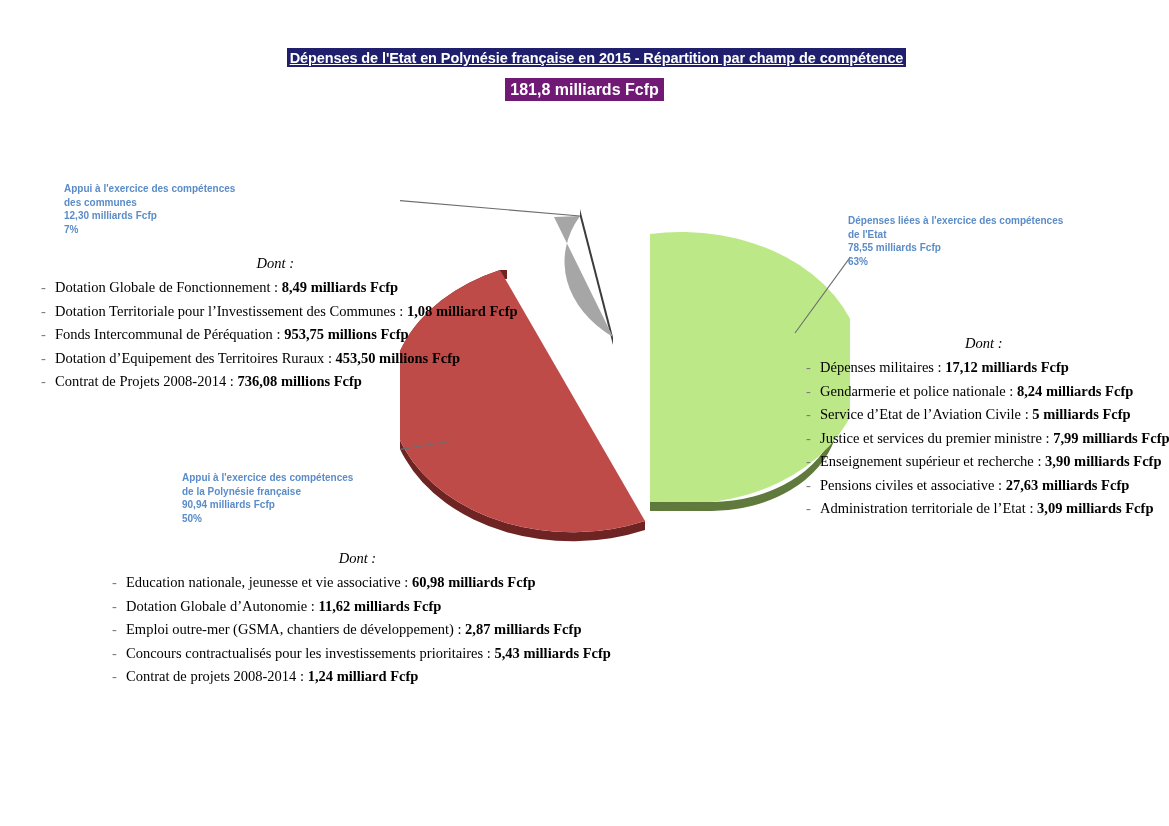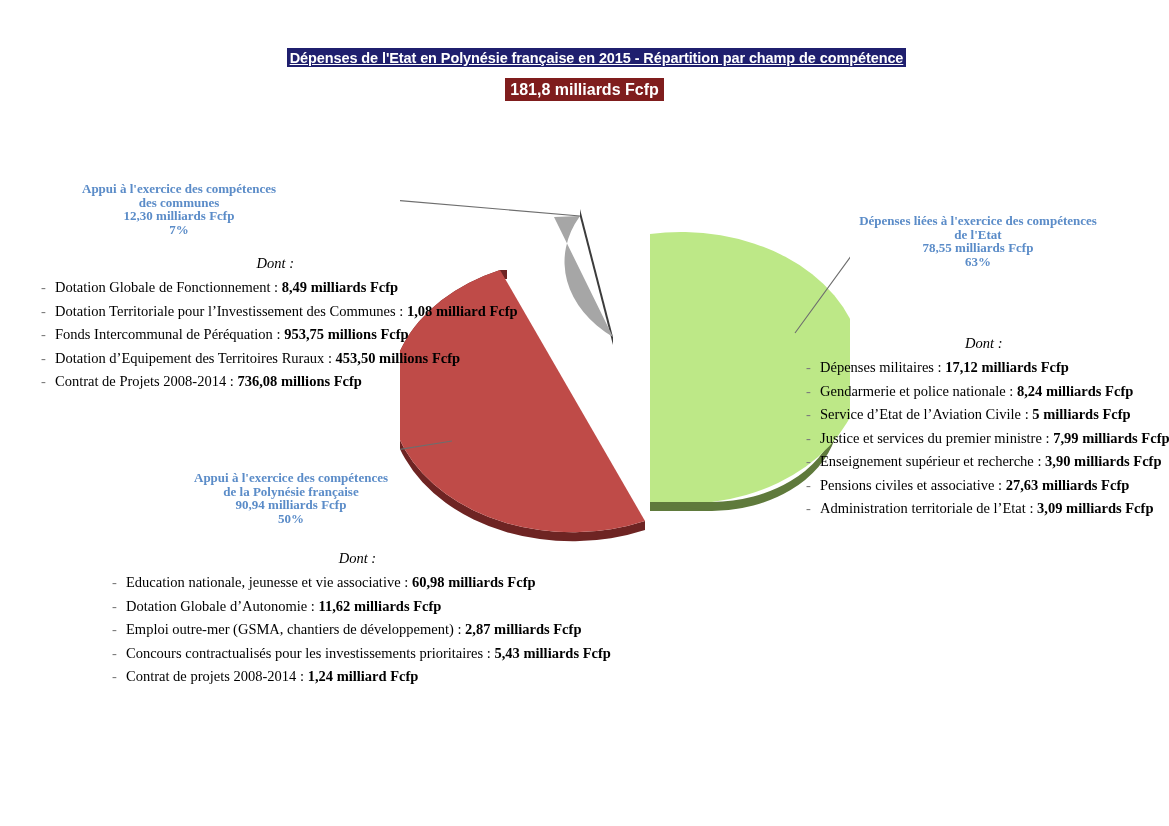--- a/index.html
+++ b/index.html
@@ -38,21 +38,21 @@
   }
   #subtitle-bar {
     position: absolute;
     left: 0;
     top: 78px;
     width: 1169px;
     text-align: center;
   }
   #chart-subtitle {
     display: inline-block;
-    background: #7f1d1d;
+    background: #701a75;
     color: #ffffff;
     font-family: "Liberation Sans", sans-serif;
     font-weight: bold;
     font-size: 16px;
     line-height: 21px;
     padding: 1px 5px 1px 5px;
     white-space: nowrap;
   }
 
   
@@ -61,26 +61,25 @@
     left: 400px;
     top: 180px;
     width: 450px;
     height: 380px;
   }
   #pie-svg { display: block; }
 
   
   .slice-label {
     position: absolute;
-    font-family: Liberation Serif, serif;
+    font-family: Liberation Sans, sans-serif;
     font-weight: bold;
-    font-size: 13px;
+    font-size: 10px;
     line-height: 13.6px;
     color: #5B8CC8;
-    text-align: center;
     white-space: nowrap;
   }
   #label-communes { left: 64px;  top: 182px; width: 230px; }
   #label-etat     { left: 848px; top: 214px; width: 260px; }
   #label-pf       { left: 182px; top: 471px; width: 218px; }
 
   
   .dont-block { position: absolute; }
   .dont-head {
     font-family: "Liberation Serif", serif;

